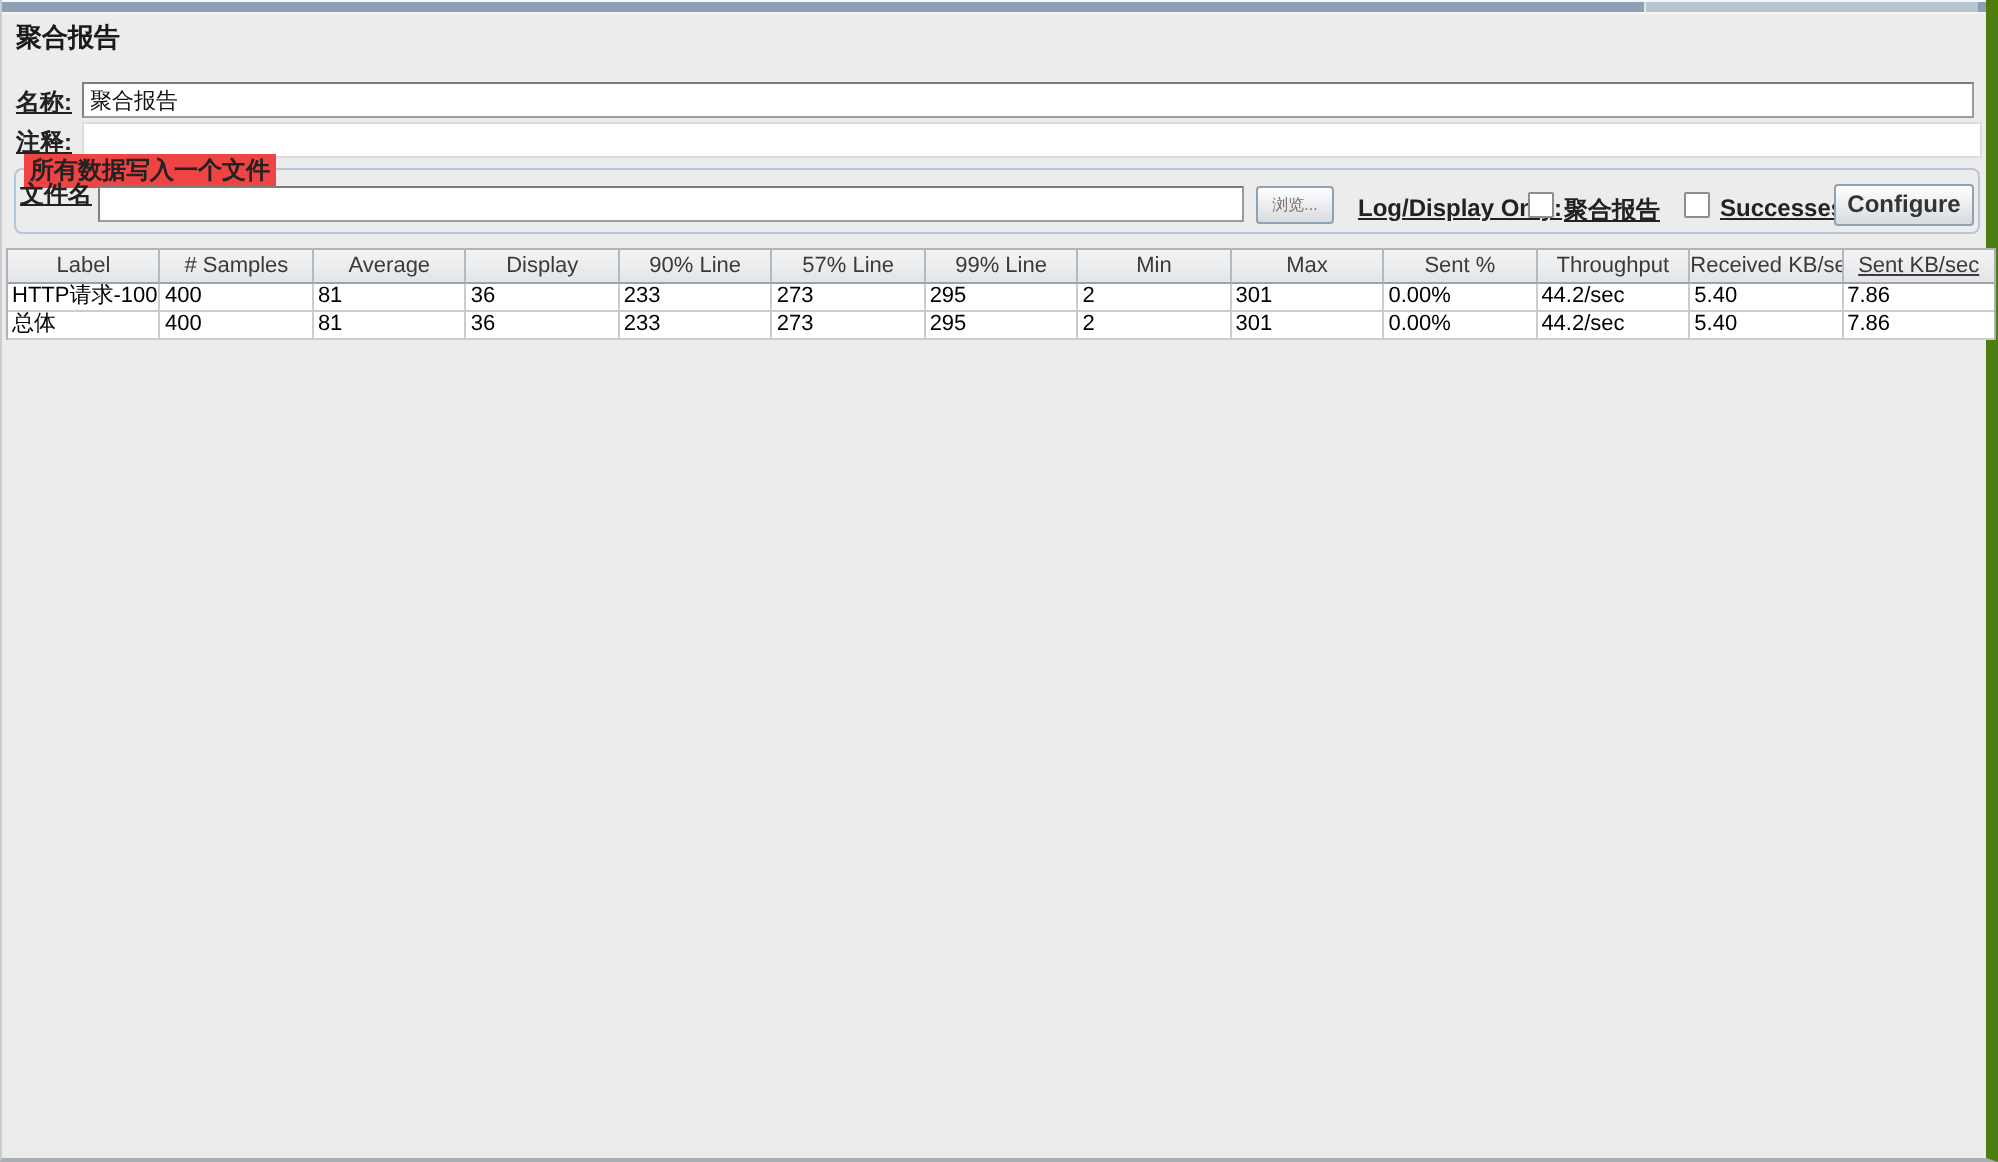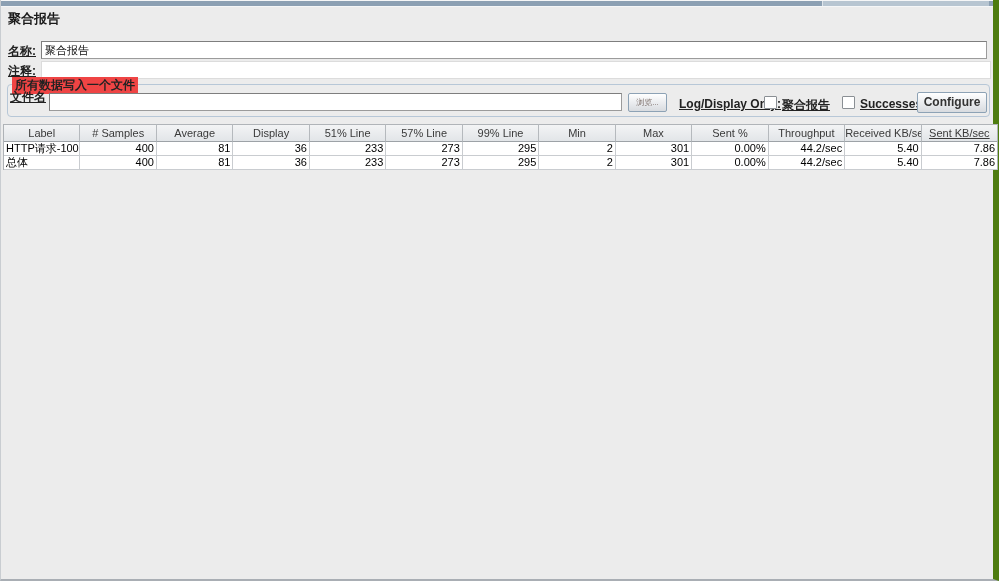--- a/index.html
+++ b/index.html
@@ -79,21 +79,21 @@
     flex:1 1 0; height:18px; line-height:17px;
     background:linear-gradient(#f3f4f5,#e2e5e8);
     border-top:1px solid #b0b4b8; border-bottom:1px solid #9da2a7;
     border-right:1px solid #b5b9bd;
     text-align:center; color:#3a3a3a; overflow:hidden; white-space:nowrap;
   }
   .th:last-child { border-right:none;text-decoration:underline; }
   .td {
     flex:1 1 0; height:14px; line-height:13px;
     background:#fff; border-bottom:1px solid #c9ccd0; border-right:1px solid #c9ccd0;
-    text-align:right; color:#000; padding:0 2px; overflow:hidden; white-space:nowrap;
+    text-align:left; color:#000; padding:0 2px; overflow:hidden; white-space:nowrap;
   }
   .td:last-child { border-right:none; }
   .td.label-cell { text-align:left; }
 </style>
 </head>
 <body>
 
 <div id="panel">
 
   <div class="top-strip">
@@ -129,21 +129,21 @@
   <div class="field-label chk-label" style="left:859px;">Successes</div>
 
   <div class="btn btn-configure">Configure</div>
 
   <div class="jtable">
     <div class="tr">
       <div class="th">Label</div>
       <div class="th"># Samples</div>
       <div class="th">Average</div>
       <div class="th">Display</div>
-      <div class="th">51% Line</div>
+      <div class="th">90% Line</div>
       <div class="th">57% Line</div>
       <div class="th">99% Line</div>
       <div class="th">Min</div>
       <div class="th">Max</div>
       <div class="th">Sent %</div>
       <div class="th">Throughput</div>
       <div class="th">Received KB/sec</div>
       <div class="th">Sent KB/sec</div>
     </div>
     <div class="tr">

